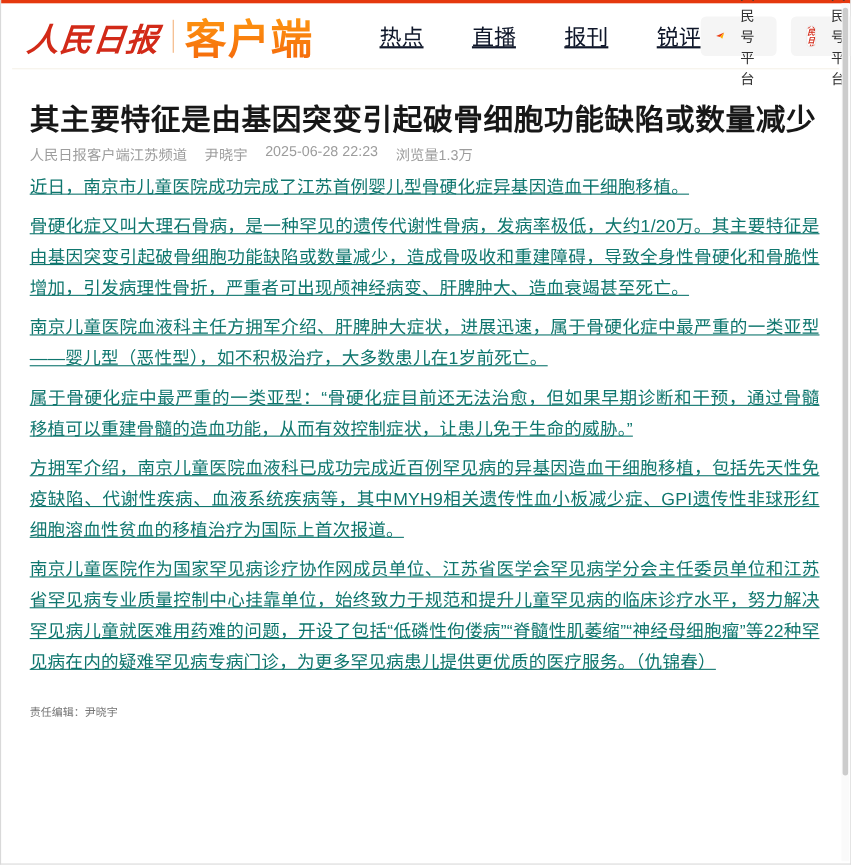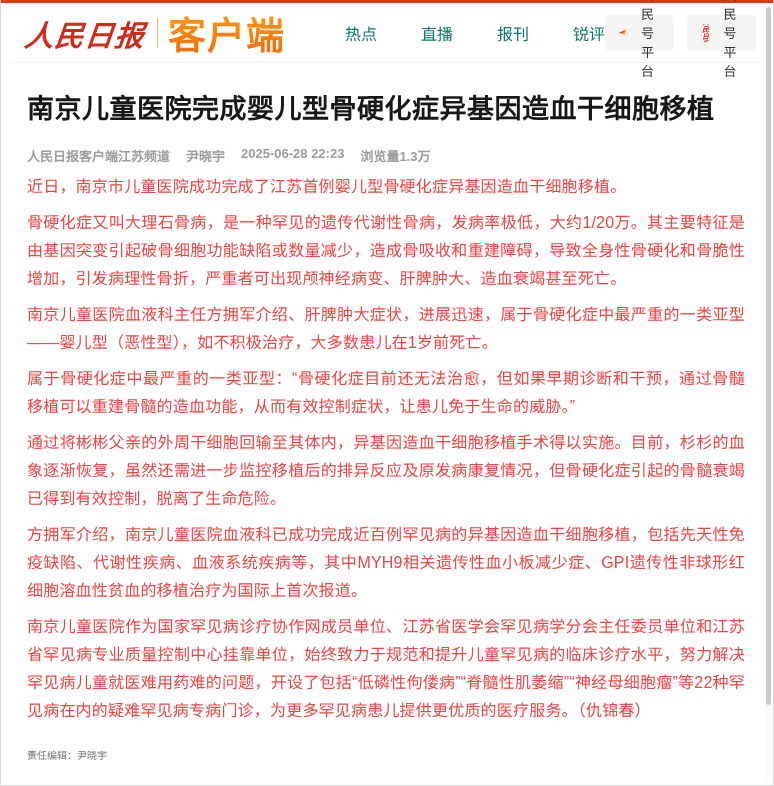--- a/index.html
+++ b/index.html
@@ -34,21 +34,21 @@
   .logo-divider { width:1px; height:30px; background:#f3b27c; margin:0 10px 0 12px; }
   .logo-suffix {
     font-size:38px; font-weight:bold; letter-spacing:1px;
     color:#f8790e;
     background:linear-gradient(180deg,#ffa011 0%,#f4650b 100%);
     -webkit-background-clip:text; background-clip:text;
     -webkit-text-fill-color:transparent;
     white-space:nowrap;
   }
   .nav { display:flex; gap:44px; margin-left:60px; }
-  .nav-item { font-size:16px; color:#0f766e; cursor:pointer; white-space:nowrap; }
+  .nav-item { font-size:20px; color:#0f172a; cursor:pointer; white-space:nowrap;text-decoration:underline; }
 
   .header-actions { margin-left:auto; display:flex; gap:13px; }
   .hbtn {
     display:flex; align-items:center; gap:8px;
     background:#f5f5f5; border:none; border-radius:5px;
     padding:0 14px; height:36px;
     font-size:13px; color:#333; cursor:pointer;
     font-family:inherit;
   }
   .plane-icon { width:20px; height:15px; display:block; }
@@ -66,29 +66,30 @@
   .header-divider { border-top:1px solid #f5f2e9; margin:0 10px; }
 
   
   .article { padding:0 28px 0 26px; }
   .article-title {
     margin-top:26px;
     font-size:27px; line-height:40px; font-weight:700; color:#171717;
     letter-spacing:0.5px;
   }
   .article-meta {
-    display:flex; gap:16px; margin-top:17px;
-    font-size:13px; color:#9d9d9d; white-space:nowrap;font-weight:bold;
+    display:flex; gap:16px; margin-top:1px;
+    font-size:13px; color:#9d9d9d; white-space:nowrap;
   }
   .article-body { margin-top:6px; }
   .article-body p {
-    font-size:16px; line-height:28px; color:#ef4444;
+    font-size:16px; line-height:28px; color:#0f766e;
     margin-top:8px; margin-bottom:8px;
     text-align:justify;
     letter-spacing:0.2px;
+    text-decoration:underline;
   }
   .editor-line {
     font-size:10px; color:#737373; margin:22px 0 0 0;
   }
 
   
   .scrollbar-track {
     position:absolute; top:3px; right:1px; width:7px; height:780px;
     background:#fafafa;
   }
@@ -129,35 +130,34 @@
         <span>人民日报</span>
       </span>
       <span>人民号平台</span>
     </button>
   </div>
 </header>
 
 <div class="header-divider"></div>
 
 <main class="article">
-  <h1 class="article-title">南京儿童医院完成婴儿型骨硬化症异基因造血干细胞移植</h1>
+  <h1 class="article-title">其主要特征是由基因突变引起破骨细胞功能缺陷或数量减少</h1>
 
   <div class="article-meta">
     <span>人民日报客户端江苏频道</span>
     <span>尹晓宇</span>
     <span>2025-06-28 22:23</span>
     <span>浏览量1.3万</span>
   </div>
 
   <div class="article-body">
     <p>近日，南京市儿童医院成功完成了江苏首例婴儿型骨硬化症异基因造血干细胞移植。</p>
     <p>骨硬化症又叫大理石骨病，是一种罕见的遗传代谢性骨病，发病率极低，大约1/20万。其主要特征是由基因突变引起破骨细胞功能缺陷或数量减少，造成骨吸收和重建障碍，导致全身性骨硬化和骨脆性增加，引发病理性骨折，严重者可出现颅神经病变、肝脾肿大、造血衰竭甚至死亡。</p>
     <p>南京儿童医院血液科主任方拥军介绍、肝脾肿大症状，进展迅速，属于骨硬化症中最严重的一类亚型——婴儿型（恶性型），如不积极治疗，大多数患儿在1岁前死亡。</p>
     <p>属于骨硬化症中最严重的一类亚型：“骨硬化症目前还无法治愈，但如果早期诊断和干预，通过骨髓移植可以重建骨髓的造血功能，从而有效控制症状，让患儿免于生命的威胁。”</p>
-    <p>通过将彬彬父亲的外周干细胞回输至其体内，异基因造血干细胞移植手术得以实施。目前，杉杉的血象逐渐恢复，虽然还需进一步监控移植后的排异反应及原发病康复情况，但骨硬化症引起的骨髓衰竭已得到有效控制，脱离了生命危险。</p>
     <p>方拥军介绍，南京儿童医院血液科已成功完成近百例罕见病的异基因造血干细胞移植，包括先天性免疫缺陷、代谢性疾病、血液系统疾病等，其中MYH9相关遗传性血小板减少症、GPI遗传性非球形红细胞溶血性贫血的移植治疗为国际上首次报道。</p>
     <p>南京儿童医院作为国家罕见病诊疗协作网成员单位、江苏省医学会罕见病学分会主任委员单位和江苏省罕见病专业质量控制中心挂靠单位，始终致力于规范和提升儿童罕见病的临床诊疗水平，努力解决罕见病儿童就医难用药难的问题，开设了包括“低磷性佝偻病”“脊髓性肌萎缩”“神经母细胞瘤”等22种罕见病在内的疑难罕见病专病门诊，为更多罕见病患儿提供更优质的医疗服务。（仇锦春）</p>
   </div>
 
   <div class="editor-line">责任编辑：尹晓宇</div>
 </main>
 
 <div class="scrollbar-track">
   <div class="scrollbar-thumb"></div>
 </div>

